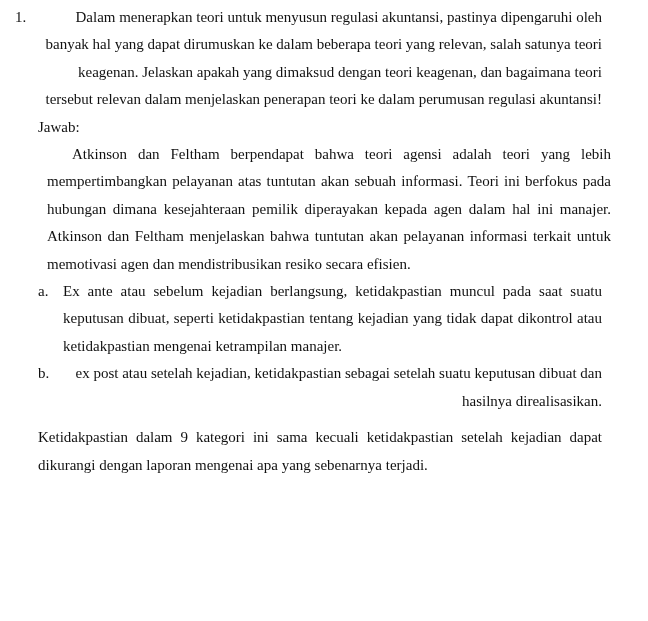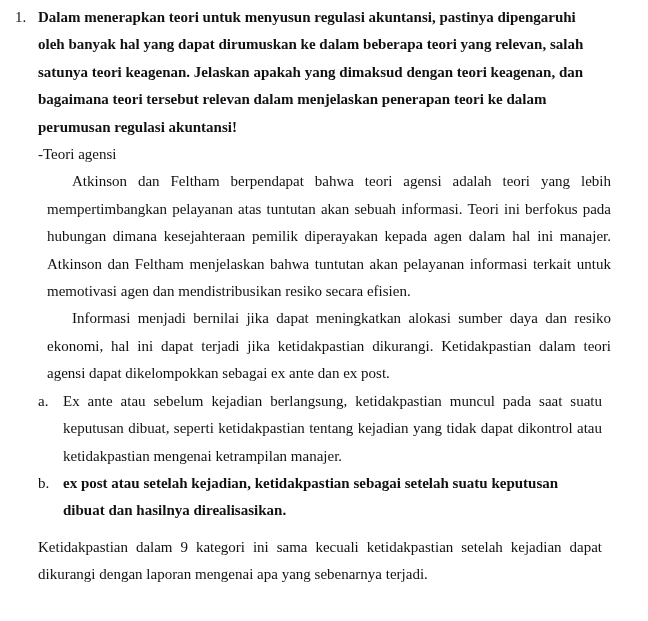--- a/index.html
+++ b/index.html
@@ -8,35 +8,34 @@
     font-family: "Liberation Serif", "DejaVu Serif", serif;
     font-size: 15px; color: #111111;
   }
   .page { position: absolute; left: 0; top: 4px; width: 648px; }
   .block { position: relative; margin-left: 38px; width: 564px; line-height: 27.4px; text-align: justify; }
   .num { position: absolute; left: -23px; top: 0; }
   .indent { text-indent: 25px; margin-left: 47px; }
   .sub { position: relative; margin-left: 63px; width: 539px; line-height: 27.4px; text-align: justify; }
   .sub .num { left: -25px; }
   .gap { height: 9px; }
-  .nojust { text-align: left; font-weight: bold; }
+  .nojust { text-align: right; }
 </style>
 </head>
 <body>
 
 <div class="page">
   <div class="block">
     <span class="num">1.</span>
     <div class="nojust">Dalam menerapkan teori untuk menyusun regulasi akuntansi, pastinya dipengaruhi oleh banyak hal yang dapat dirumuskan ke dalam beberapa teori yang relevan, salah satunya teori keagenan. Jelaskan apakah yang dimaksud dengan teori keagenan, dan bagaimana teori tersebut relevan dalam menjelaskan penerapan teori ke dalam perumusan regulasi akuntansi!</div>
   </div>
 
-  <div class="block">-Teori agensi</div>
+  <div class="block">Jawab:</div>
 
   <div class="block indent">Atkinson dan Feltham berpendapat bahwa teori agensi adalah teori yang lebih mempertimbangkan pelayanan atas tuntutan akan sebuah informasi. Teori ini berfokus pada hubungan dimana kesejahteraan pemilik diperayakan kepada agen dalam hal ini manajer. Atkinson dan Feltham menjelaskan bahwa tuntutan akan pelayanan informasi terkait untuk memotivasi agen dan mendistribusikan resiko secara efisien.</div>
-  <div class="block indent">Informasi menjadi bernilai jika dapat meningkatkan alokasi sumber daya dan resiko ekonomi, hal ini dapat terjadi jika ketidakpastian dikurangi. Ketidakpastian dalam teori agensi dapat dikelompokkan sebagai ex ante dan ex post.</div>
 
   <div class="sub">
     <span class="num">a.</span>
     <div>Ex ante atau sebelum kejadian berlangsung, ketidakpastian muncul pada saat suatu keputusan dibuat, seperti ketidakpastian tentang kejadian yang tidak dapat dikontrol atau ketidakpastian mengenai ketrampilan manajer.</div>
   </div>
   <div class="sub">
     <span class="num">b.</span>
     <div class="nojust">ex post atau setelah kejadian, ketidakpastian sebagai setelah suatu keputusan dibuat dan hasilnya direalisasikan.</div>
   </div>
 

